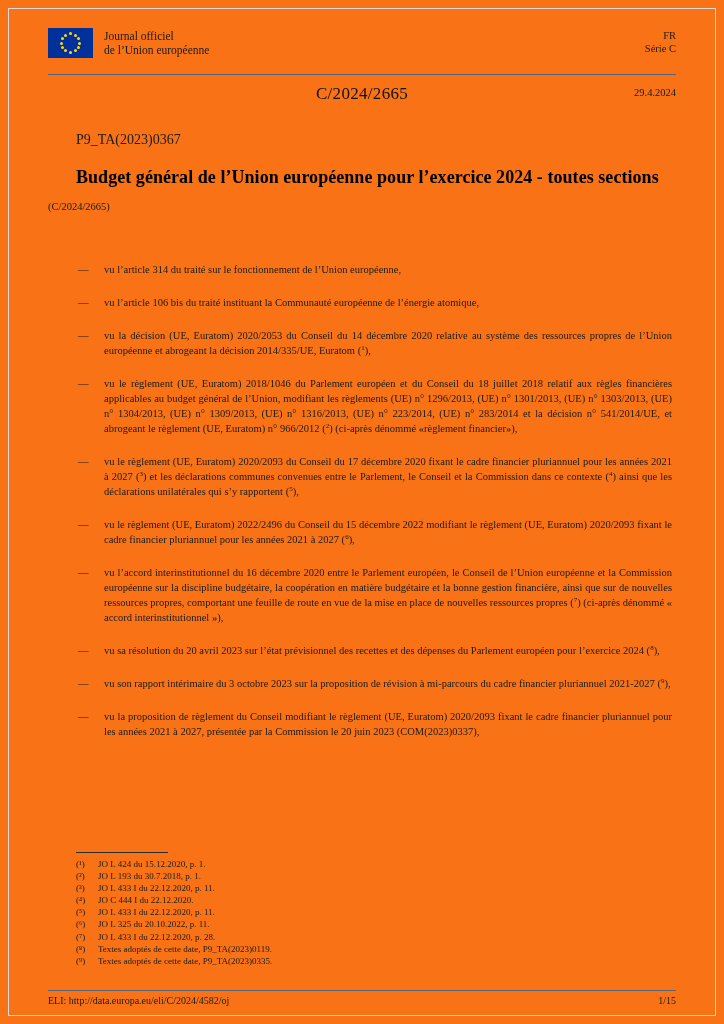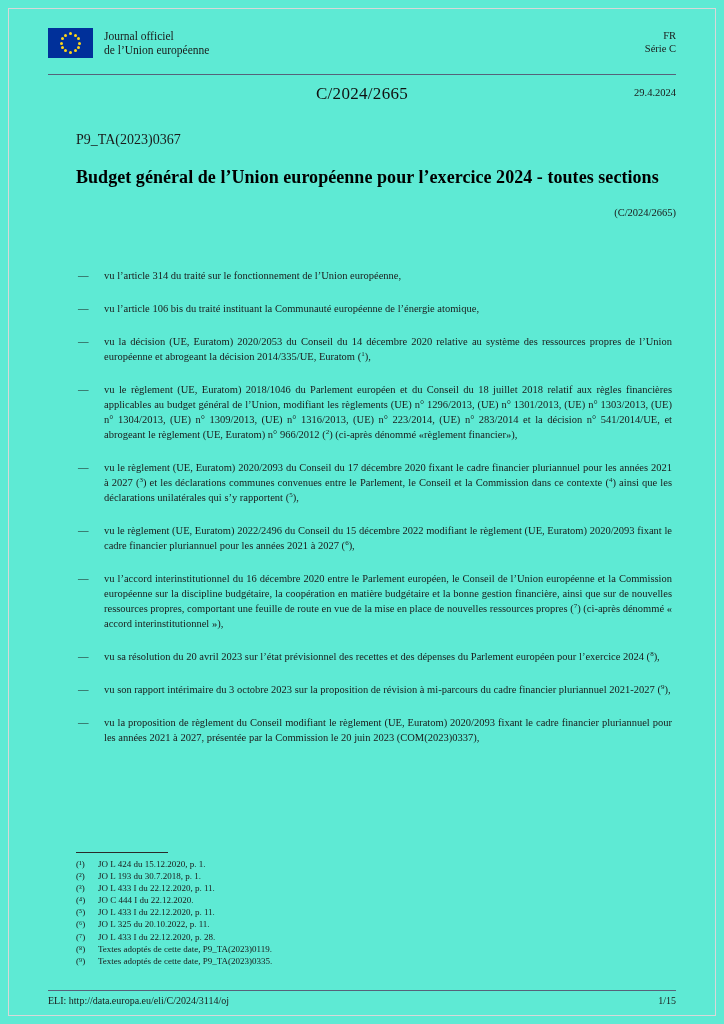--- a/index.html
+++ b/index.html
@@ -7,21 +7,21 @@
     padding: 0;
     background: #b0b0b0;
   }
   body {
     font-family: "Liberation Serif", "DejaVu Serif", serif;
   }
   .page {
     position: relative;
     width: 724px;
     height: 1024px;
-    background: #5eead4;
+    background: #f97316;
     box-sizing: border-box;
     overflow: hidden;
     margin: 0 auto;
   }
   .page-border {
     position: absolute;
     left: 8px;
     top: 8px;
     right: 8px;
     bottom: 8px;
@@ -119,22 +119,22 @@
     margin-top: 33px;
     margin-left: 36px;
     margin-right: 36px;
     font-size: 11px;
     font-weight: bold;
     text-align: center;
     line-height: 15.5px;
     color: #000;
   }
   .sub-id {
-    margin-top: 19px;
-    text-align: right;
+    margin-top: 13px;
+    text-align: left;
     font-size: 10.5px;
     color: #1a1a1a;
   }
 
   
   .body-block {
     margin-top: 50px;
     margin-left: 28px;
     margin-right: 4px;
   }
@@ -346,17 +346,17 @@
             <div class="fn-mark">(⁹)</div>
             <div class="fn-text">Textes adoptés de cette date, P9_TA(2023)0335.</div>
           </div>
         </div>
     </div>
   </div>
 
   <div class="footer">
     <div class="footer-rule"></div>
     <div class="footer-row">
-      <div>ELI: http://data.europa.eu/eli/C/2024/3114/oj</div>
+      <div>ELI: http://data.europa.eu/eli/C/2024/4582/oj</div>
       <div>1/15</div>
     </div>
   </div>
 </div>
 
 </body></html>

